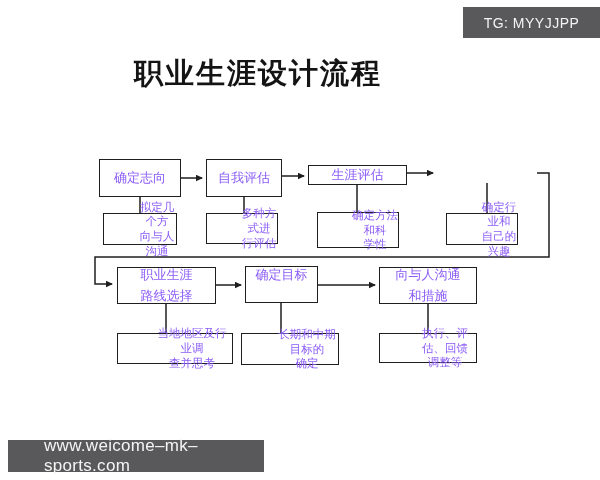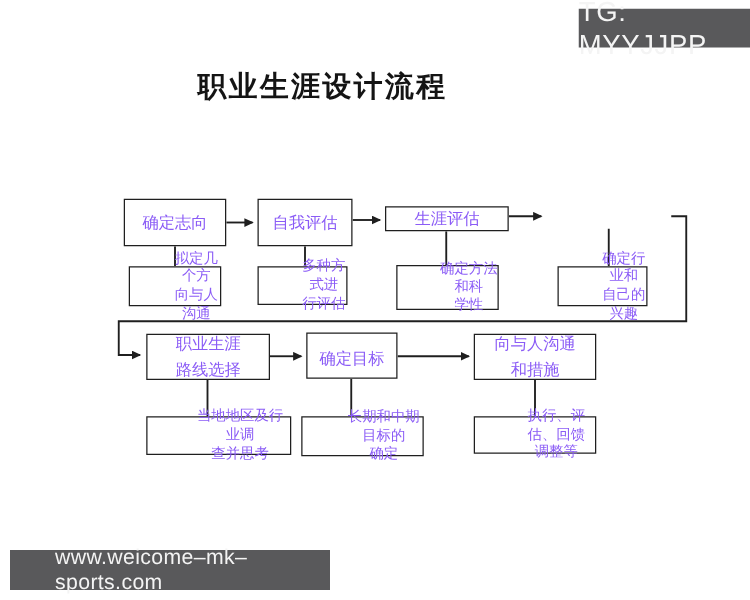--- a/index.html
+++ b/index.html
@@ -20,34 +20,34 @@
   }
   .title {
     position: absolute;
     left: 98px;
     top: 54px;
     width: 320px;
     margin: 0;
     text-align: center;
     font-family: "DejaVu Serif", "Liberation Serif", serif;
     font-weight: bold;
-    font-size: 23px;
+    font-size: 29px;
     letter-spacing: 2px;
     color: #141414;
     white-space: nowrap;
   }
   .tg-badge {
     position: absolute;
     left: 463px;
     top: 7px;
     width: 137px;
     height: 31px;
     background: var(--badge_bg);
     color: var(--badge_text);
-    font-size: 22px;
+    font-size: 14px;
     display: flex;
     align-items: center;
     justify-content: center;
     letter-spacing: 0.5px;
   }
   .watermark {
     position: absolute;
     left: 8px;
     top: 440px;
     width: 256px;
@@ -80,21 +80,21 @@
     display: flex;
     align-items: center;
     justify-content: center;
     text-align: center;
     font-weight: normal;
     white-space: pre-line;
   }
   .box.main { font-size: 13px; line-height: 1.3; }
   .box.sub  { font-size: 11.5px; line-height: 1.28; padding-left: 34px; }
   .box.spread { line-height: 1.55; }
-  .box.top-text { align-items: flex-start; padding-top: 12px; }
+  .box.top-text { align-items: flex-start; padding-top: 0; }
 </style>
 </head>
 <body>
 
 <div class="canvas">
 
   <div class="tg-badge">TG: MYYJJPP</div>
 
   <h1 class="title">职业生涯设计流程</h1>
 

